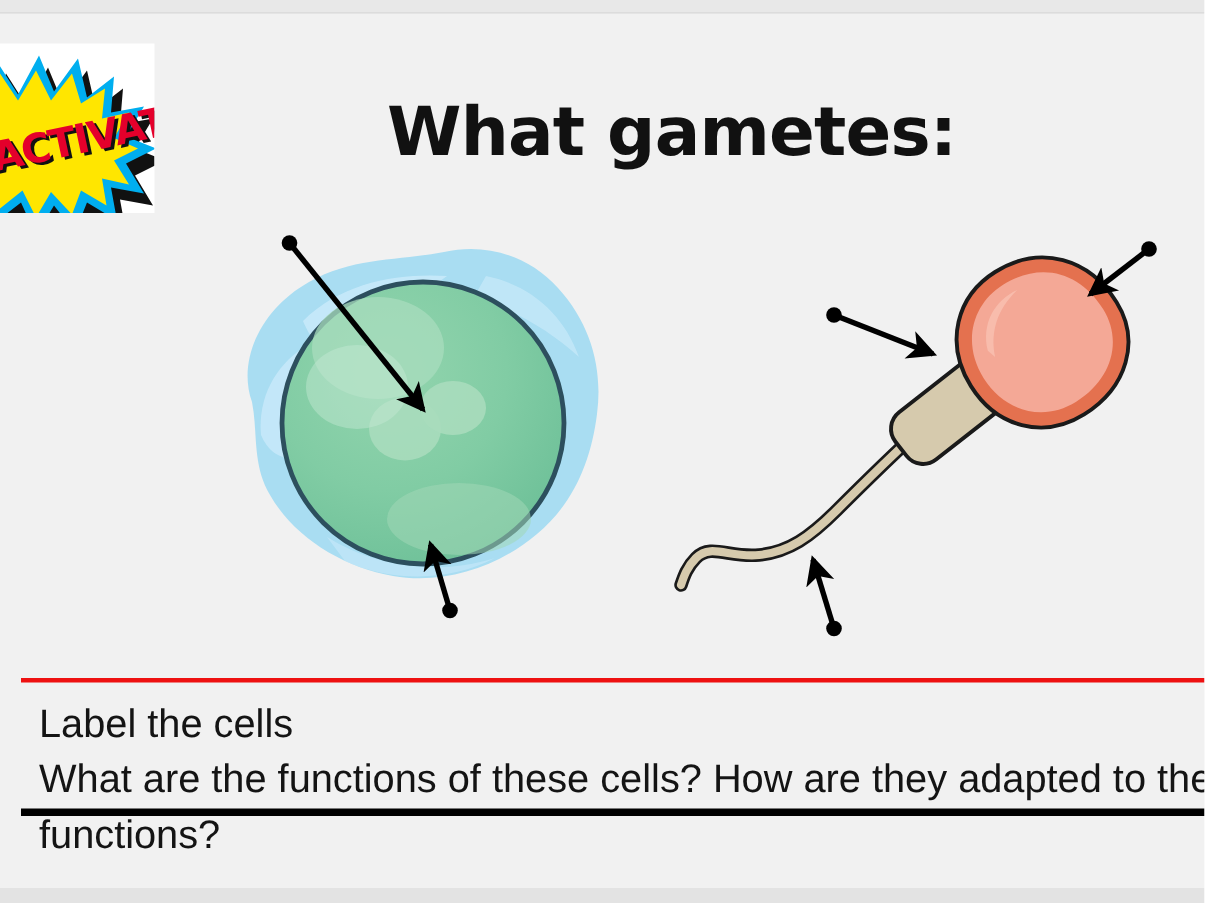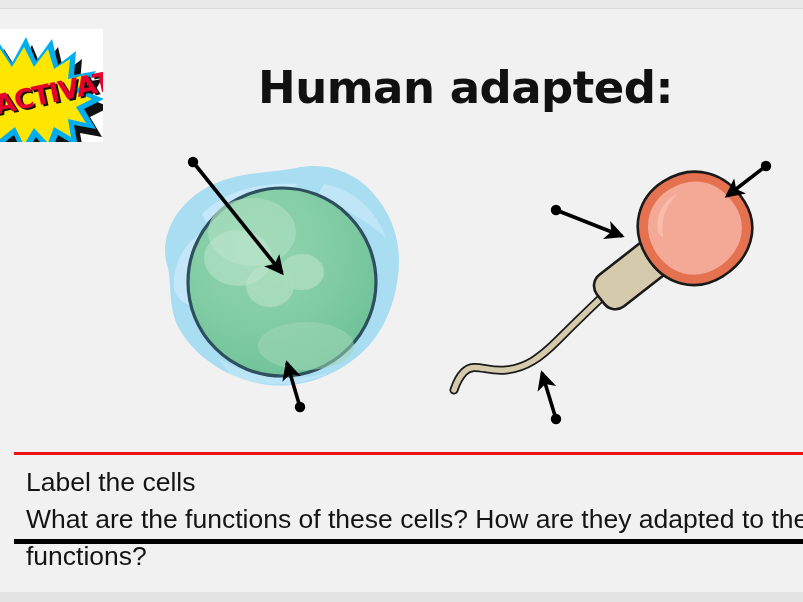--- a/index.html
+++ b/index.html
@@ -124,21 +124,21 @@
                L34 99 L24 116 L15 98 L0 110 L0 90 L-17 95 L-9 79 L-26 72
                L-11 62 L-24 49 Z" fill="#ffe600"></path>
 
       <g transform="rotate(-12 40 68)">
         <text x="-4" y="78" font-family="DejaVu Sans, sans-serif" font-size="27" font-weight="700" fill="#111111" letter-spacing="-1">ACTIVATE!</text>
         <text x="-6" y="76" font-family="DejaVu Sans, sans-serif" font-size="27" font-weight="700" fill="#e4002b" letter-spacing="-1">ACTIVATE!</text>
       </g>
     </svg>
   </div>
 
-  <div class="title">Human adapted:</div>
+  <div class="title">What gametes:</div>
 
   <div class="figure" id="egg-figure">
     <svg width="340" height="300" viewBox="0 0 340 300" xmlns="http://www.w3.org/2000/svg">
       <defs>
         <radialGradient id="eggGrad" cx="38%" cy="32%" r="72%">
           <stop offset="0%" stop-color="#93d5ae"></stop>
           <stop offset="58%" stop-color="#81ccA4"></stop>
           <stop offset="100%" stop-color="#6fc199"></stop>
         </radialGradient>
       </defs>

